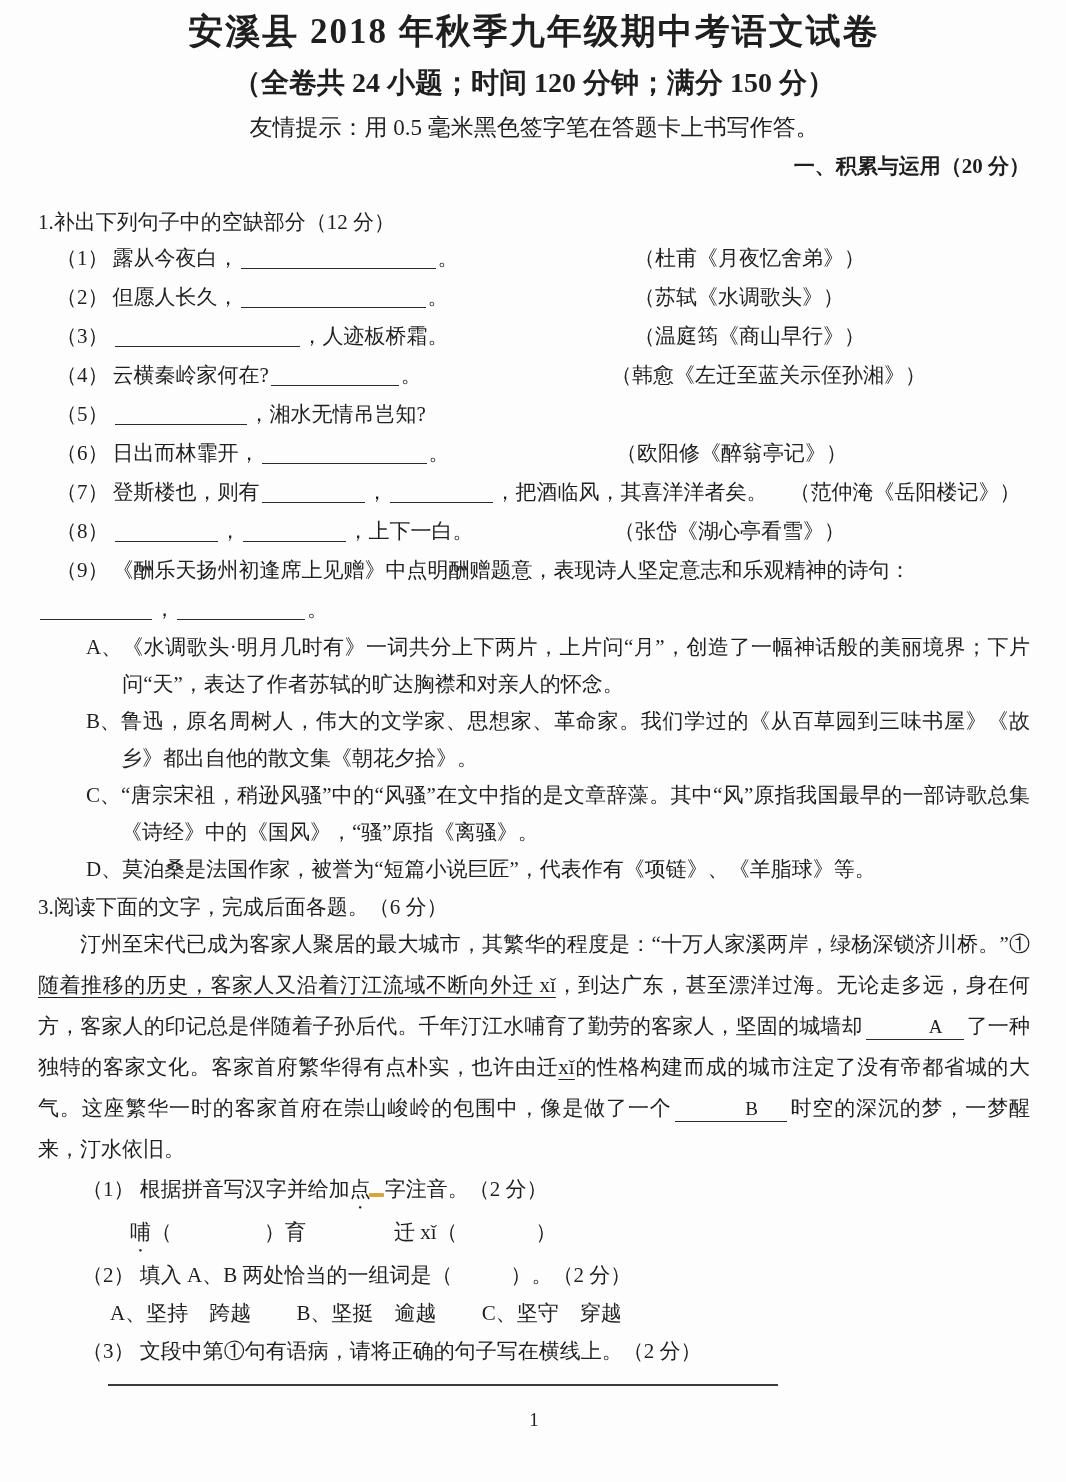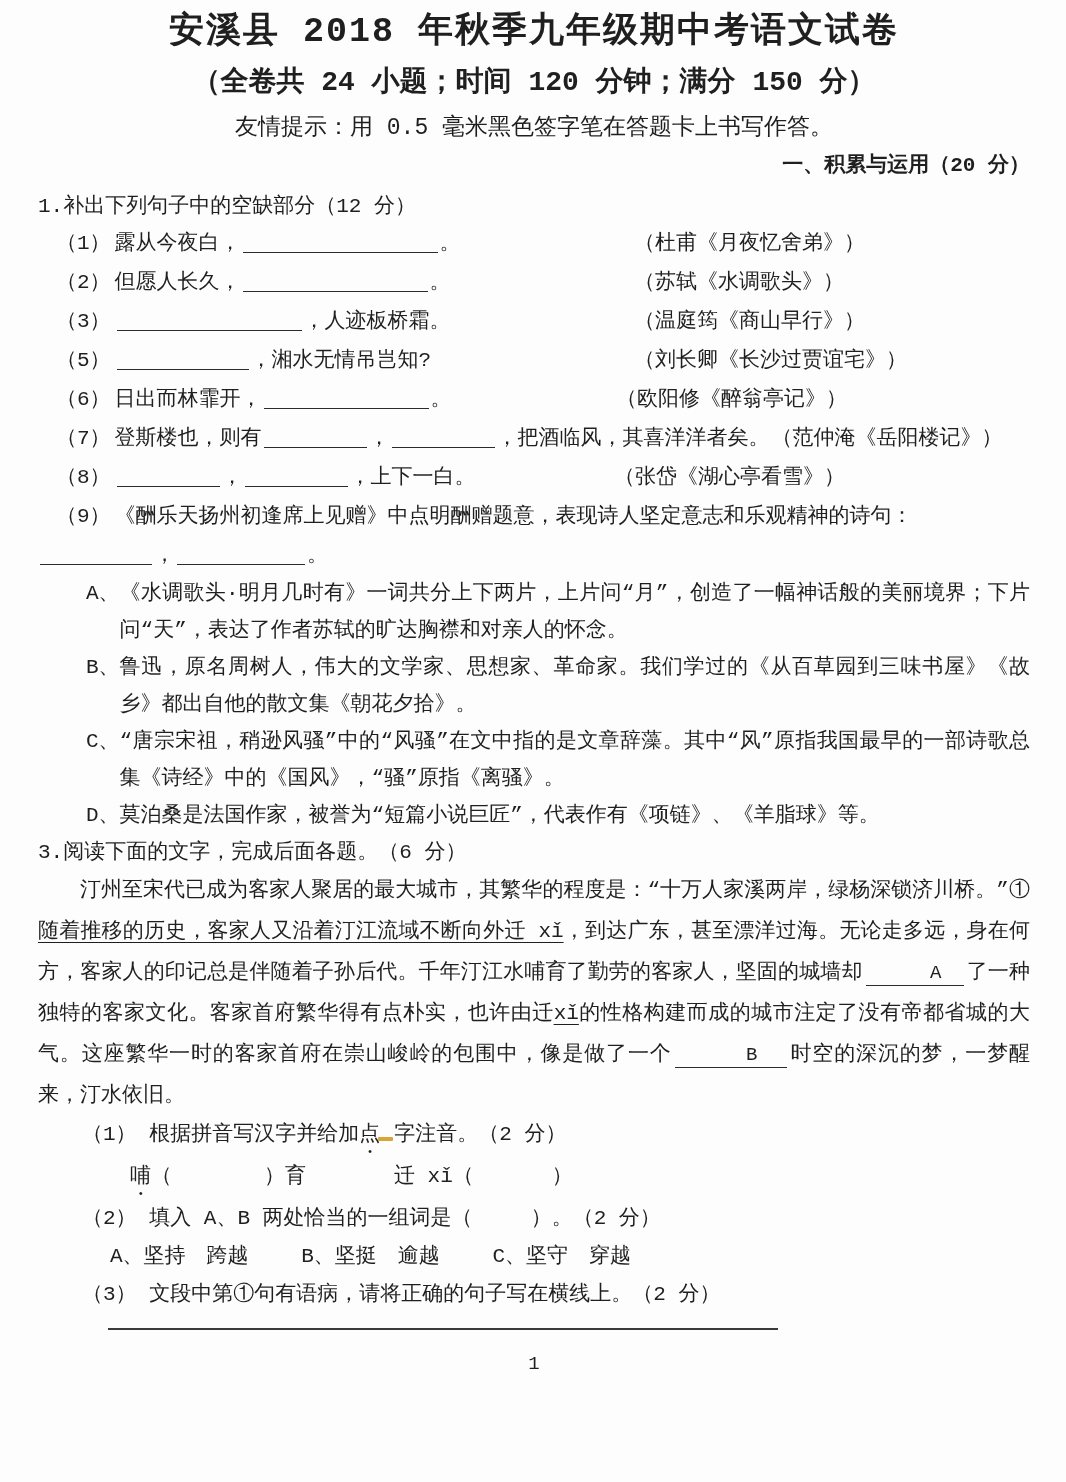--- a/index.html
+++ b/index.html
@@ -1,39 +1,39 @@
 <!DOCTYPE html>
 <html><head>
 <meta charset="utf-8">
 <style>
   html,body{margin:0;padding:0;background:#ffffff;}
   .page{
     width:1066px;height:1482px;box-sizing:border-box;position:relative;
     background:#fdfdfd;color:#1f1f1f;overflow:hidden;
     padding:8px 36px 0 38px;
-    font-family:Liberation Mono, monospace;
+    font-family:Liberation Serif, serif;
     font-size:21px;
   }
   .title{text-align:center;font-size:35px;font-weight:bold;line-height:48px;letter-spacing:2px;}
   .subtitle{text-align:center;font-size:28px;font-weight:bold;line-height:38px;margin-top:8px;}
   .tip{text-align:center;font-size:23px;line-height:32px;margin-top:10px;}
   .section-heading{text-align:right;font-size:21px;font-weight:bold;line-height:32px;margin-top:6px;}
-  .q-stem{line-height:34px;margin-top:8px;}
+  .q-stem{line-height:34px;margin-top:23px;}
   .q1-row{position:relative;line-height:39px;margin-left:18px;white-space:nowrap;}
   .q1-num{margin-right:4px;}
   .blank{
     display:inline-block;border-bottom:1.6px solid #2b2b2b;height:12px;
     vertical-align:-4px;margin:0 2px;
   }
   .blank-labeled{
     display:inline-block;border-bottom:1.6px solid #2b2b2b;text-align:center;
     line-height:24px;vertical-align:baseline;margin:0 3px;font-size:19px;
   }
   .cite-abs{position:absolute;top:0;}
-  .cite-inline{margin-left:2px;}
+  .cite-inline{margin-left:22px;}
   .q2-stem{line-height:42px;position:relative;}
   .gap{display:inline-block;}
   .emph-dots{
     -webkit-text-emphasis:dot;-webkit-text-emphasis-position:under left;
     text-emphasis:dot;text-emphasis-position:under left;
   }
   .option{display:flex;line-height:37px;margin-left:48px;}
   .option-label{flex:0 0 auto;}
   .option-text{flex:1;text-align:justify;}
   .passage{line-height:41px;text-align:justify;text-indent:2em;}
@@ -67,22 +67,25 @@
   </div>
   <div class="q1-row">
     <span class="q1-num">（2）</span><span>但愿人长久，</span><span class="blank" style="width:185px"></span><span>。</span>
     <span class="cite-abs" style="left:578px">（苏轼《水调歌头》）</span>
   </div>
   <div class="q1-row">
     <span class="q1-num">（3）</span><span class="blank" style="width:185px"></span><span>，人迹板桥霜。</span>
     <span class="cite-abs" style="left:578px">（温庭筠《商山早行》）</span>
   </div>
   <div class="q1-row">
+    <span class="q1-num">（4）</span><span>云横秦岭家何在?</span><span class="blank" style="width:128px"></span><span>。</span>
+    <span class="cite-abs" style="left:555px">（韩愈《左迁至蓝关示侄孙湘》）</span>
+  </div>
+  <div class="q1-row">
     <span class="q1-num">（5）</span><span class="blank" style="width:132px"></span><span>，湘水无情吊岂知?</span>
-    <span class="cite-abs" style="left:578px">（刘长卿《长沙过贾谊宅》）</span>
   </div>
   <div class="q1-row">
     <span class="q1-num">（6）</span><span>日出而林霏开，</span><span class="blank" style="width:165px"></span><span>。</span>
     <span class="cite-abs" style="left:560px">（欧阳修《醉翁亭记》）</span>
   </div>
   <div class="q1-row">
     <span class="q1-num">（7）</span><span>登斯楼也，则有</span><span class="blank" style="width:103px"></span><span>，</span><span class="blank" style="width:103px"></span><span>，把酒临风，其喜洋洋者矣。</span><span class="cite-inline">（范仲淹《岳阳楼记》）</span>
   </div>
   <div class="q1-row">
     <span class="q1-num">（8）</span><span class="blank" style="width:103px"></span><span>，</span><span class="blank" style="width:103px"></span><span>，上下一白。</span>

